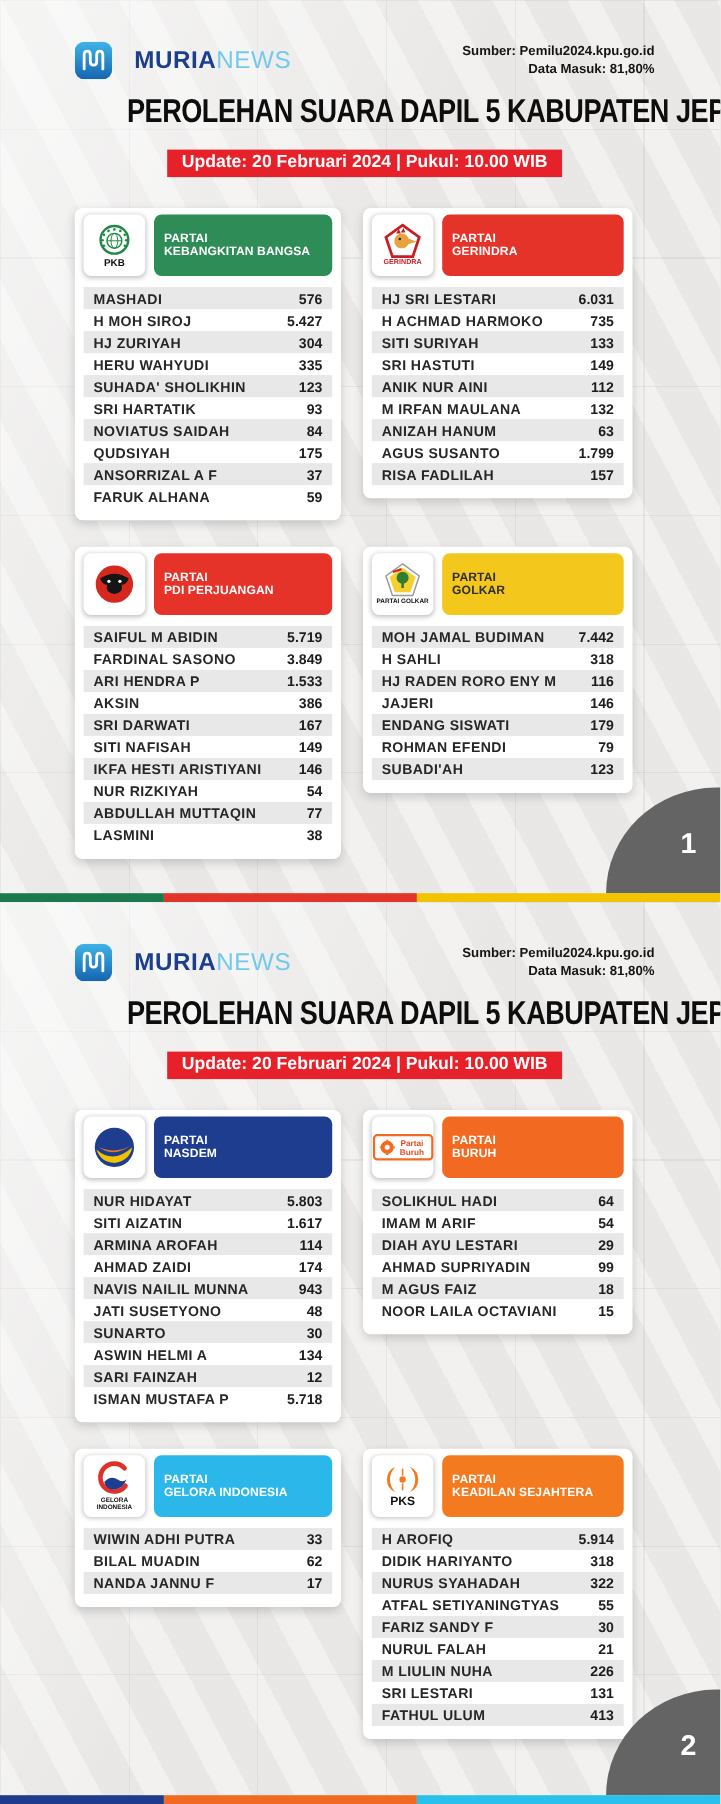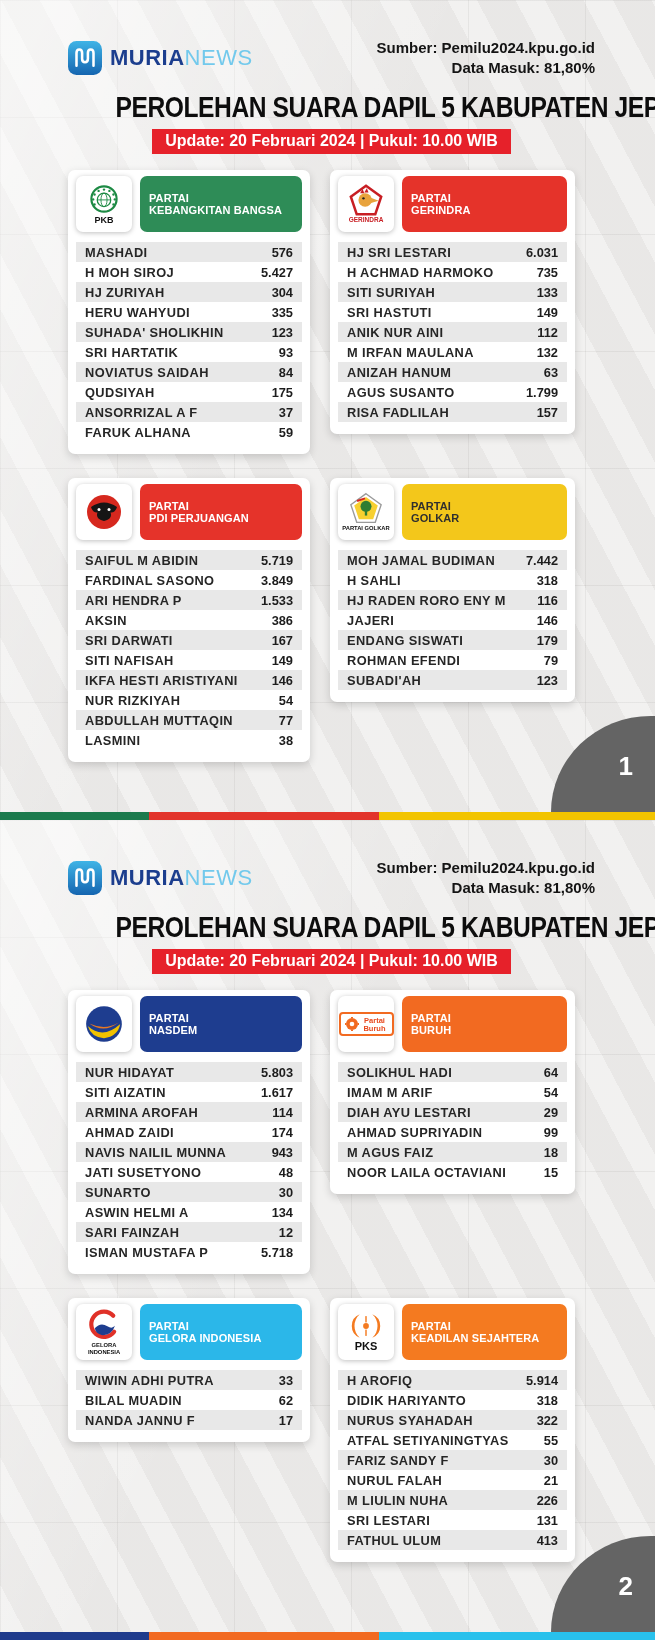--- a/index.html
+++ b/index.html
@@ -10,39 +10,39 @@
     background:
       linear-gradient(115deg, rgba(255,255,255,.55) 5%, rgba(255,255,255,0) 45%),
       repeating-linear-gradient(90deg, rgba(120,118,115,.10) 0 1px, transparent 1px 117px),
       repeating-linear-gradient(0deg, rgba(120,118,115,.10) 0 1px, transparent 1px 117px),
       repeating-linear-gradient(62deg, rgba(255,255,255,.30) 0 26px, rgba(226,224,222,.30) 26px 60px),
       #ECEBEA;
   }
   .panel-inner{ padding:38px 0 0 68px; width:595px; }
 
   .top-row{ display:flex; justify-content:space-between; align-items:center; width:527px; }
-  .brand{ display:flex; align-items:center; gap:8px; }
+  .brand{ display:flex; align-items:center; gap:20px; }
   .brand-text{ font-size:22px; font-weight:800; letter-spacing:.5px; }
   .brand-muria{ color:#1C3E8E; }
   .brand-news{ color:#72C9EC; font-weight:400; }
-  .source{ text-align:right; font-size:15px; line-height:1.3; color:#141414; font-weight:700; }
+  .source{ text-align:right; font-size:12px; line-height:1.3; color:#141414; font-weight:700; }
   .source .s2{ font-weight:800; }
 
   .main-title{
     margin-top:13px; width:527px; text-align:center; white-space:nowrap;
     font-size:30px; font-weight:900; color:#0d0d0d; letter-spacing:-.5px;
     transform:scaleX(.82); transform-origin:center;
   }
   .update-banner{
     margin:5px auto 0; width:-moz-fit-content; width:fit-content; position:relative; left:-34px; margin-left:auto; margin-right:auto;
     background:#E6212A; color:#fff; font-weight:800; font-size:16px;
     padding:3px 13px 4px; white-space:nowrap;
   }
   .banner-wrap{ width:527px; display:flex; justify-content:center; margin-top:5px; }
-  .banner-wrap .update-banner{ margin:0; left:0; }
+  .banner-wrap .update-banner{ margin:12px; left:0; }
 
   .cards{ display:grid; grid-template-columns:242px 245px; column-gap:20px; align-items:start; }
   .cards.g1{ margin-top:16px; }
   .cards.g2{ margin-top:24px; }
 
   .card{ background:#fff; border-radius:7px; box-shadow:0 3px 9px rgba(0,0,0,.16); padding:6px 8px 12px; }
   .card-header{ display:flex; gap:8px; margin-bottom:10px; }
   .logo-box{
     width:56px; min-height:56px; flex:0 0 56px; background:#fff; border-radius:7px;
     box-shadow:0 1px 5px rgba(0,0,0,.25);

